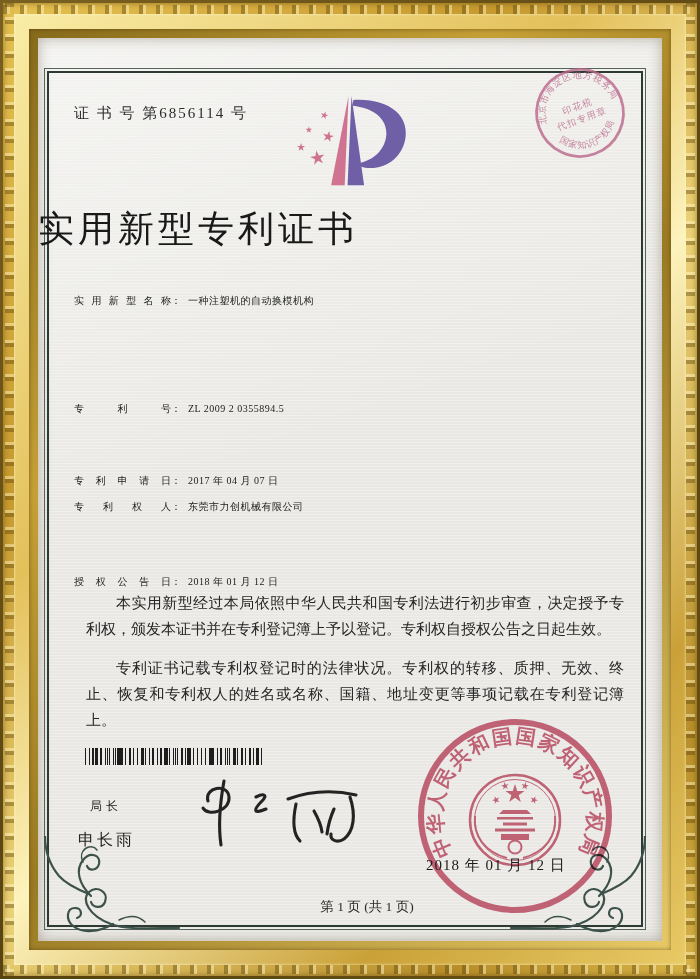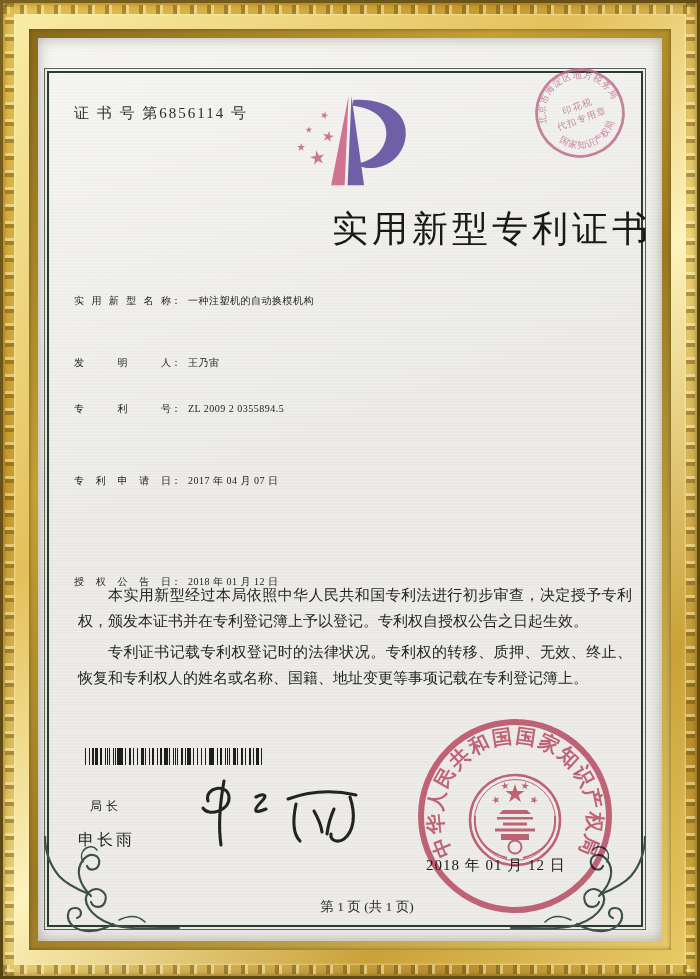--- a/index.html
+++ b/index.html
@@ -38,32 +38,32 @@
     border:1px solid #55645b;}
   .inner-border::after{content:"";position:absolute;inset:2px;border:2px solid #2c3a33;}
 
   .flourish{position:absolute;width:142px;height:100px;z-index:2;}
   .flourish.fl{left:1px;top:798px;}
   .flourish.fr{right:11px;top:798px;transform:scaleX(-1);}
 
   
   .cert-no{position:absolute;left:36px;top:66px;font-size:15px;letter-spacing:2px;color:#2b2b2b;}
   .logo{position:absolute;left:235px;top:54px;width:155px;height:101px;}
-  .title{position:absolute;left:0;right:10px;top:167px;text-align:right;
-    font-size:36px;letter-spacing:4px;color:#191919;font-weight:500;padding-left:37px;}
+  .title{position:absolute;left:0;right:10px;top:167px;text-align:left;
+    font-size:36px;letter-spacing:4px;color:#191919;font-weight:500;}
 
   .field{position:absolute;left:36px;right:20px;font-size:10px;color:#222;}
   .flabel{display:inline-block;width:97px;text-align:justify;text-align-last:justify;vertical-align:top;}
   .fcolon{margin-right:7px;}
   .fvalue{letter-spacing:.5px;}
   .f0{top:256px;} .f1{top:318px;} .f2{top:364px;} .f3{top:436px;} .f4{top:462px;} .f5{top:509px;margin-top:28px;}
 
   .paras{position:absolute;left:36px;right:26px;top:540px;font-size:15px;line-height:1.75;
     color:#252525;text-align:justify;}
-  .paras p{margin:4px;text-indent:2em;}
+  .paras p{margin:12px;text-indent:2em;}
 
   .barcode{position:absolute;left:47px;top:710px;width:180px;height:17px;z-index:3;
     background:
       repeating-linear-gradient(90deg,#1d1d1d 0 1.5px,transparent 1.5px 4px),
       repeating-linear-gradient(90deg,#1d1d1d 0 1px,transparent 1px 7.5px),
       repeating-linear-gradient(90deg,transparent 0 10px,#1d1d1d 10px 12.5px,transparent 12.5px 23px);}
 
   .director-title{position:absolute;left:52px;top:760px;font-size:12px;letter-spacing:4px;color:#232323;z-index:3;}
   .director-name{position:absolute;left:40px;top:792px;font-size:16px;letter-spacing:3px;color:#232323;z-index:3;}
   .signature{position:absolute;left:150px;top:733px;width:185px;height:82px;z-index:4;}
@@ -140,28 +140,28 @@
         <use href="#star5" transform="translate(29,57) scale(0.44)"></use>
         <use href="#star5" transform="translate(46,68) scale(0.78) rotate(-10)"></use>
       </g>
     </svg>
 
     <div class="title">实用新型专利证书</div>
 
     <div class="field f0">
       <span class="flabel">实用新型名称</span><span class="fcolon">：</span><span class="fvalue">一种注塑机的自动换模机构</span>
     </div>
-    <div class="field f1">
-      <span class="flabel">发明人</span><span class="fcolon">：</span><span class="fvalue">王乃宙</span>
-    </div>
     <div class="field f2">
       <span class="flabel">专利号</span><span class="fcolon">：</span><span class="fvalue">ZL 2009 2 0355894.5</span>
     </div>
     <div class="field f3">
       <span class="flabel">专利申请日</span><span class="fcolon">：</span><span class="fvalue">2017 年 04 月 07 日</span>
+    </div>
+    <div class="field f4">
+      <span class="flabel">专利权人</span><span class="fcolon">：</span><span class="fvalue">东莞市力创机械有限公司</span>
     </div>
     <div class="field f5">
       <span class="flabel">授权公告日</span><span class="fcolon">：</span><span class="fvalue">2018 年 01 月 12 日</span>
     </div>
 
     <div class="paras">
       <p>本实用新型经过本局依照中华人民共和国专利法进行初步审查，决定授予专利权，颁发本证书并在专利登记簿上予以登记。专利权自授权公告之日起生效。</p>
       <p>专利证书记载专利权登记时的法律状况。专利权的转移、质押、无效、终止、恢复和专利权人的姓名或名称、国籍、地址变更等事项记载在专利登记簿上。</p>
     </div>
 

